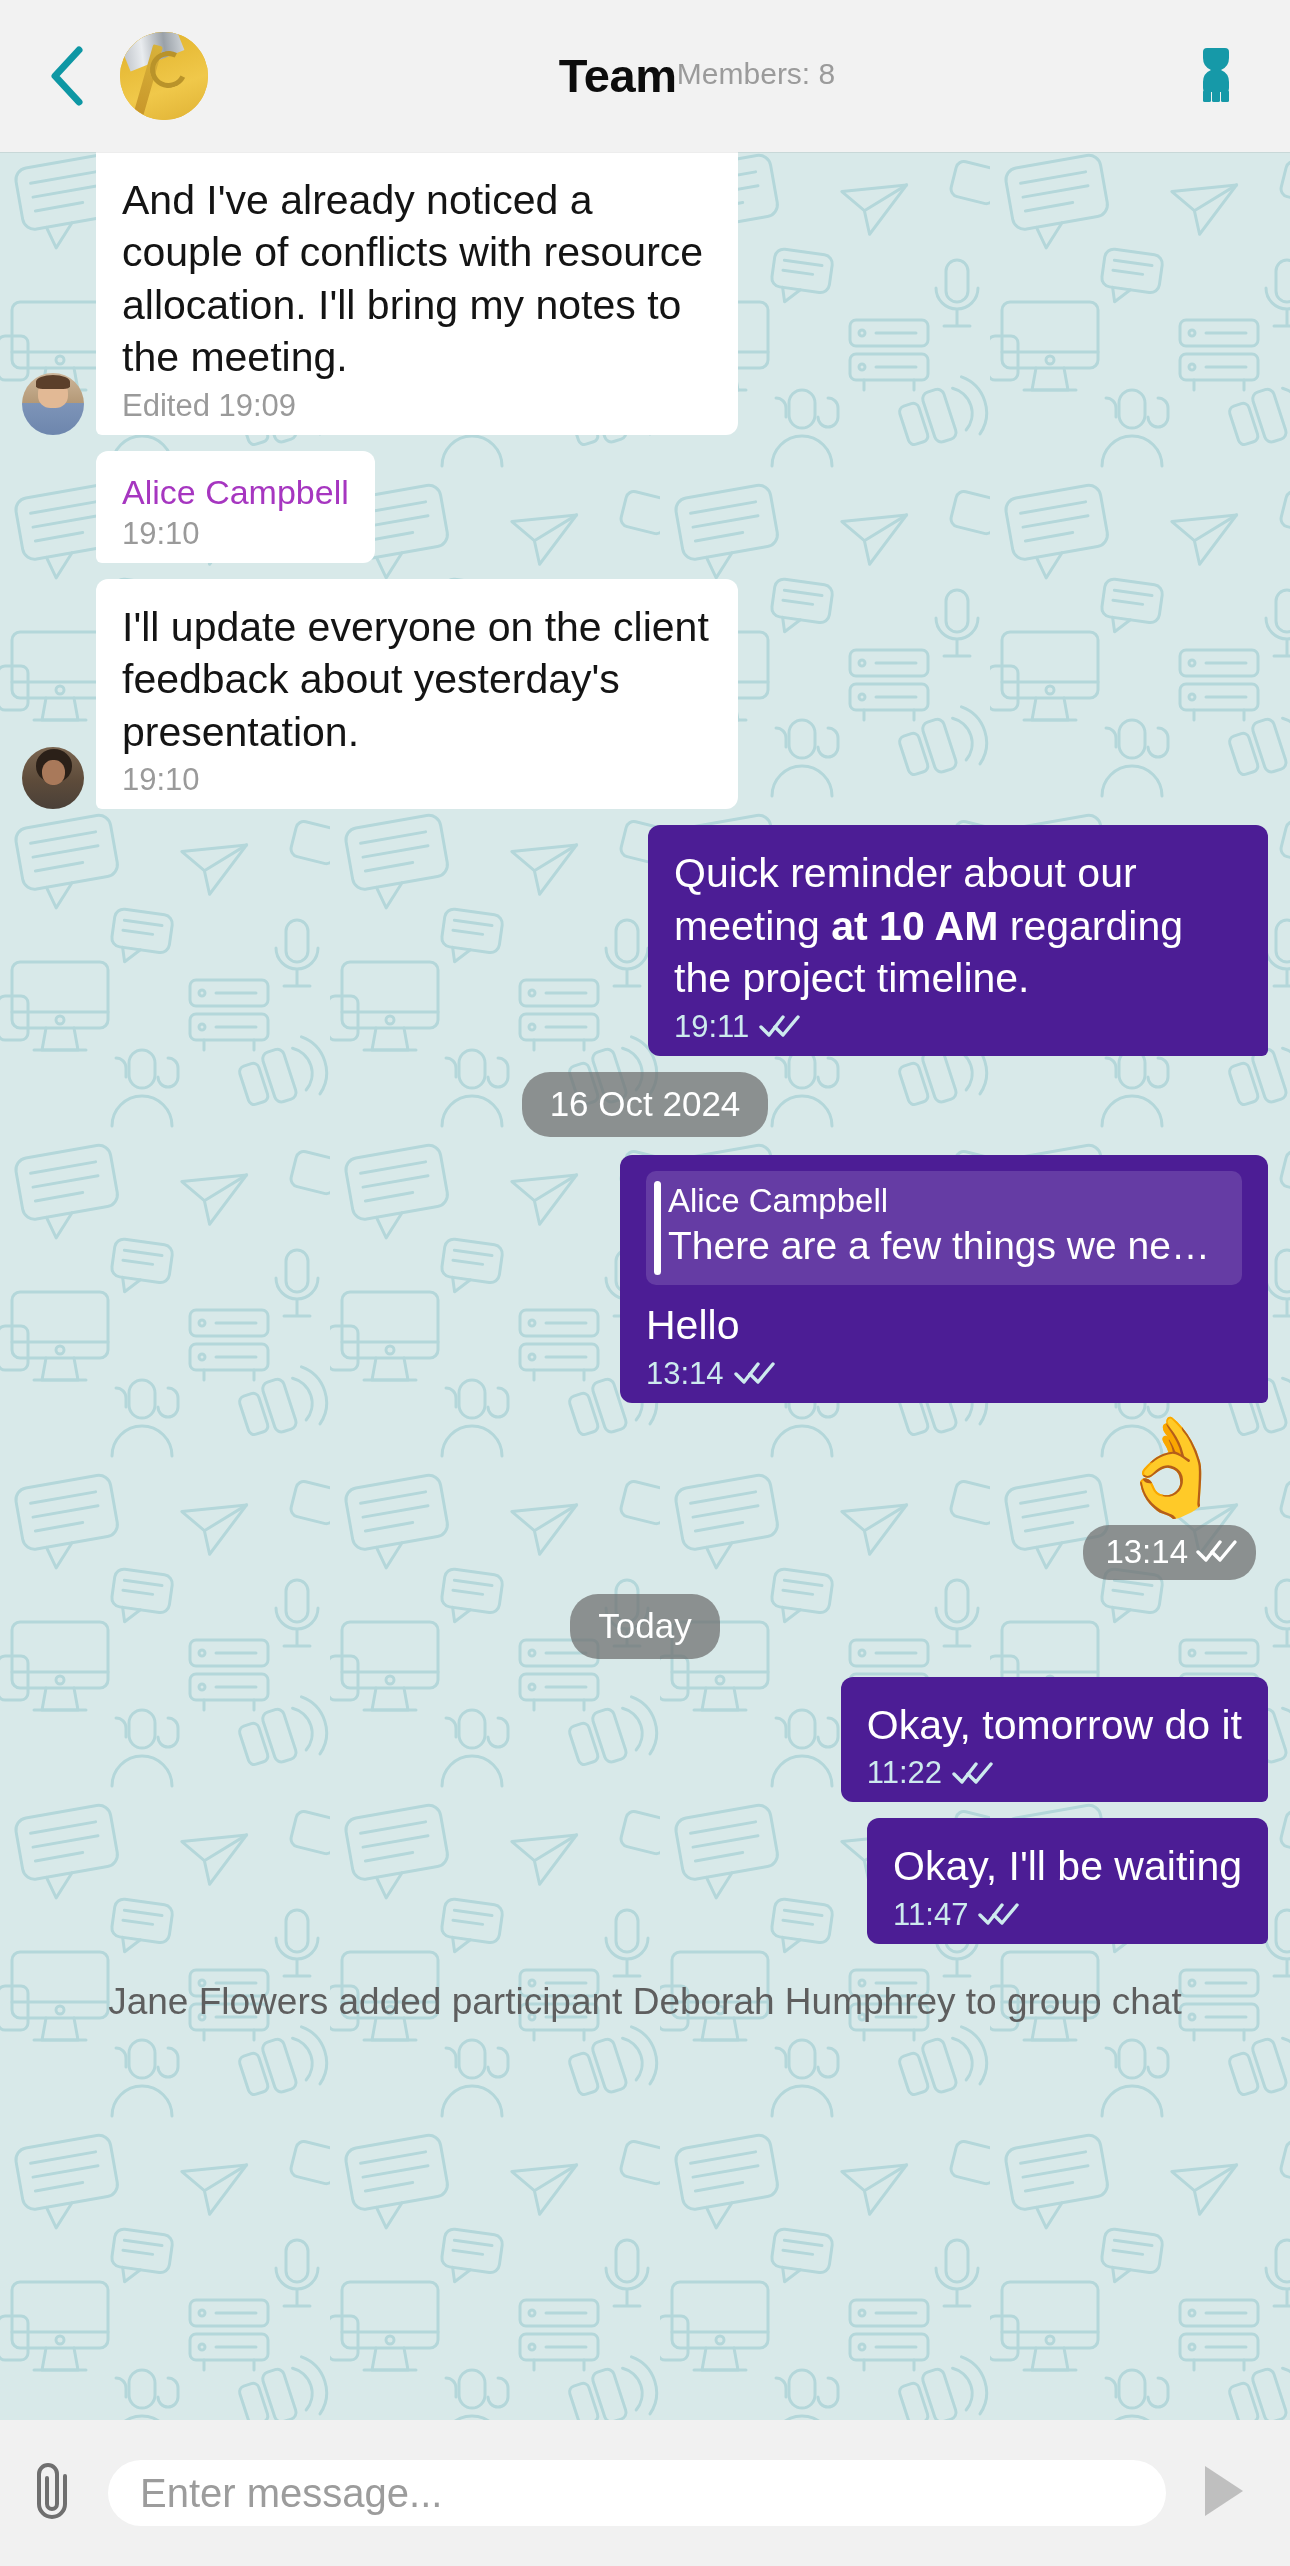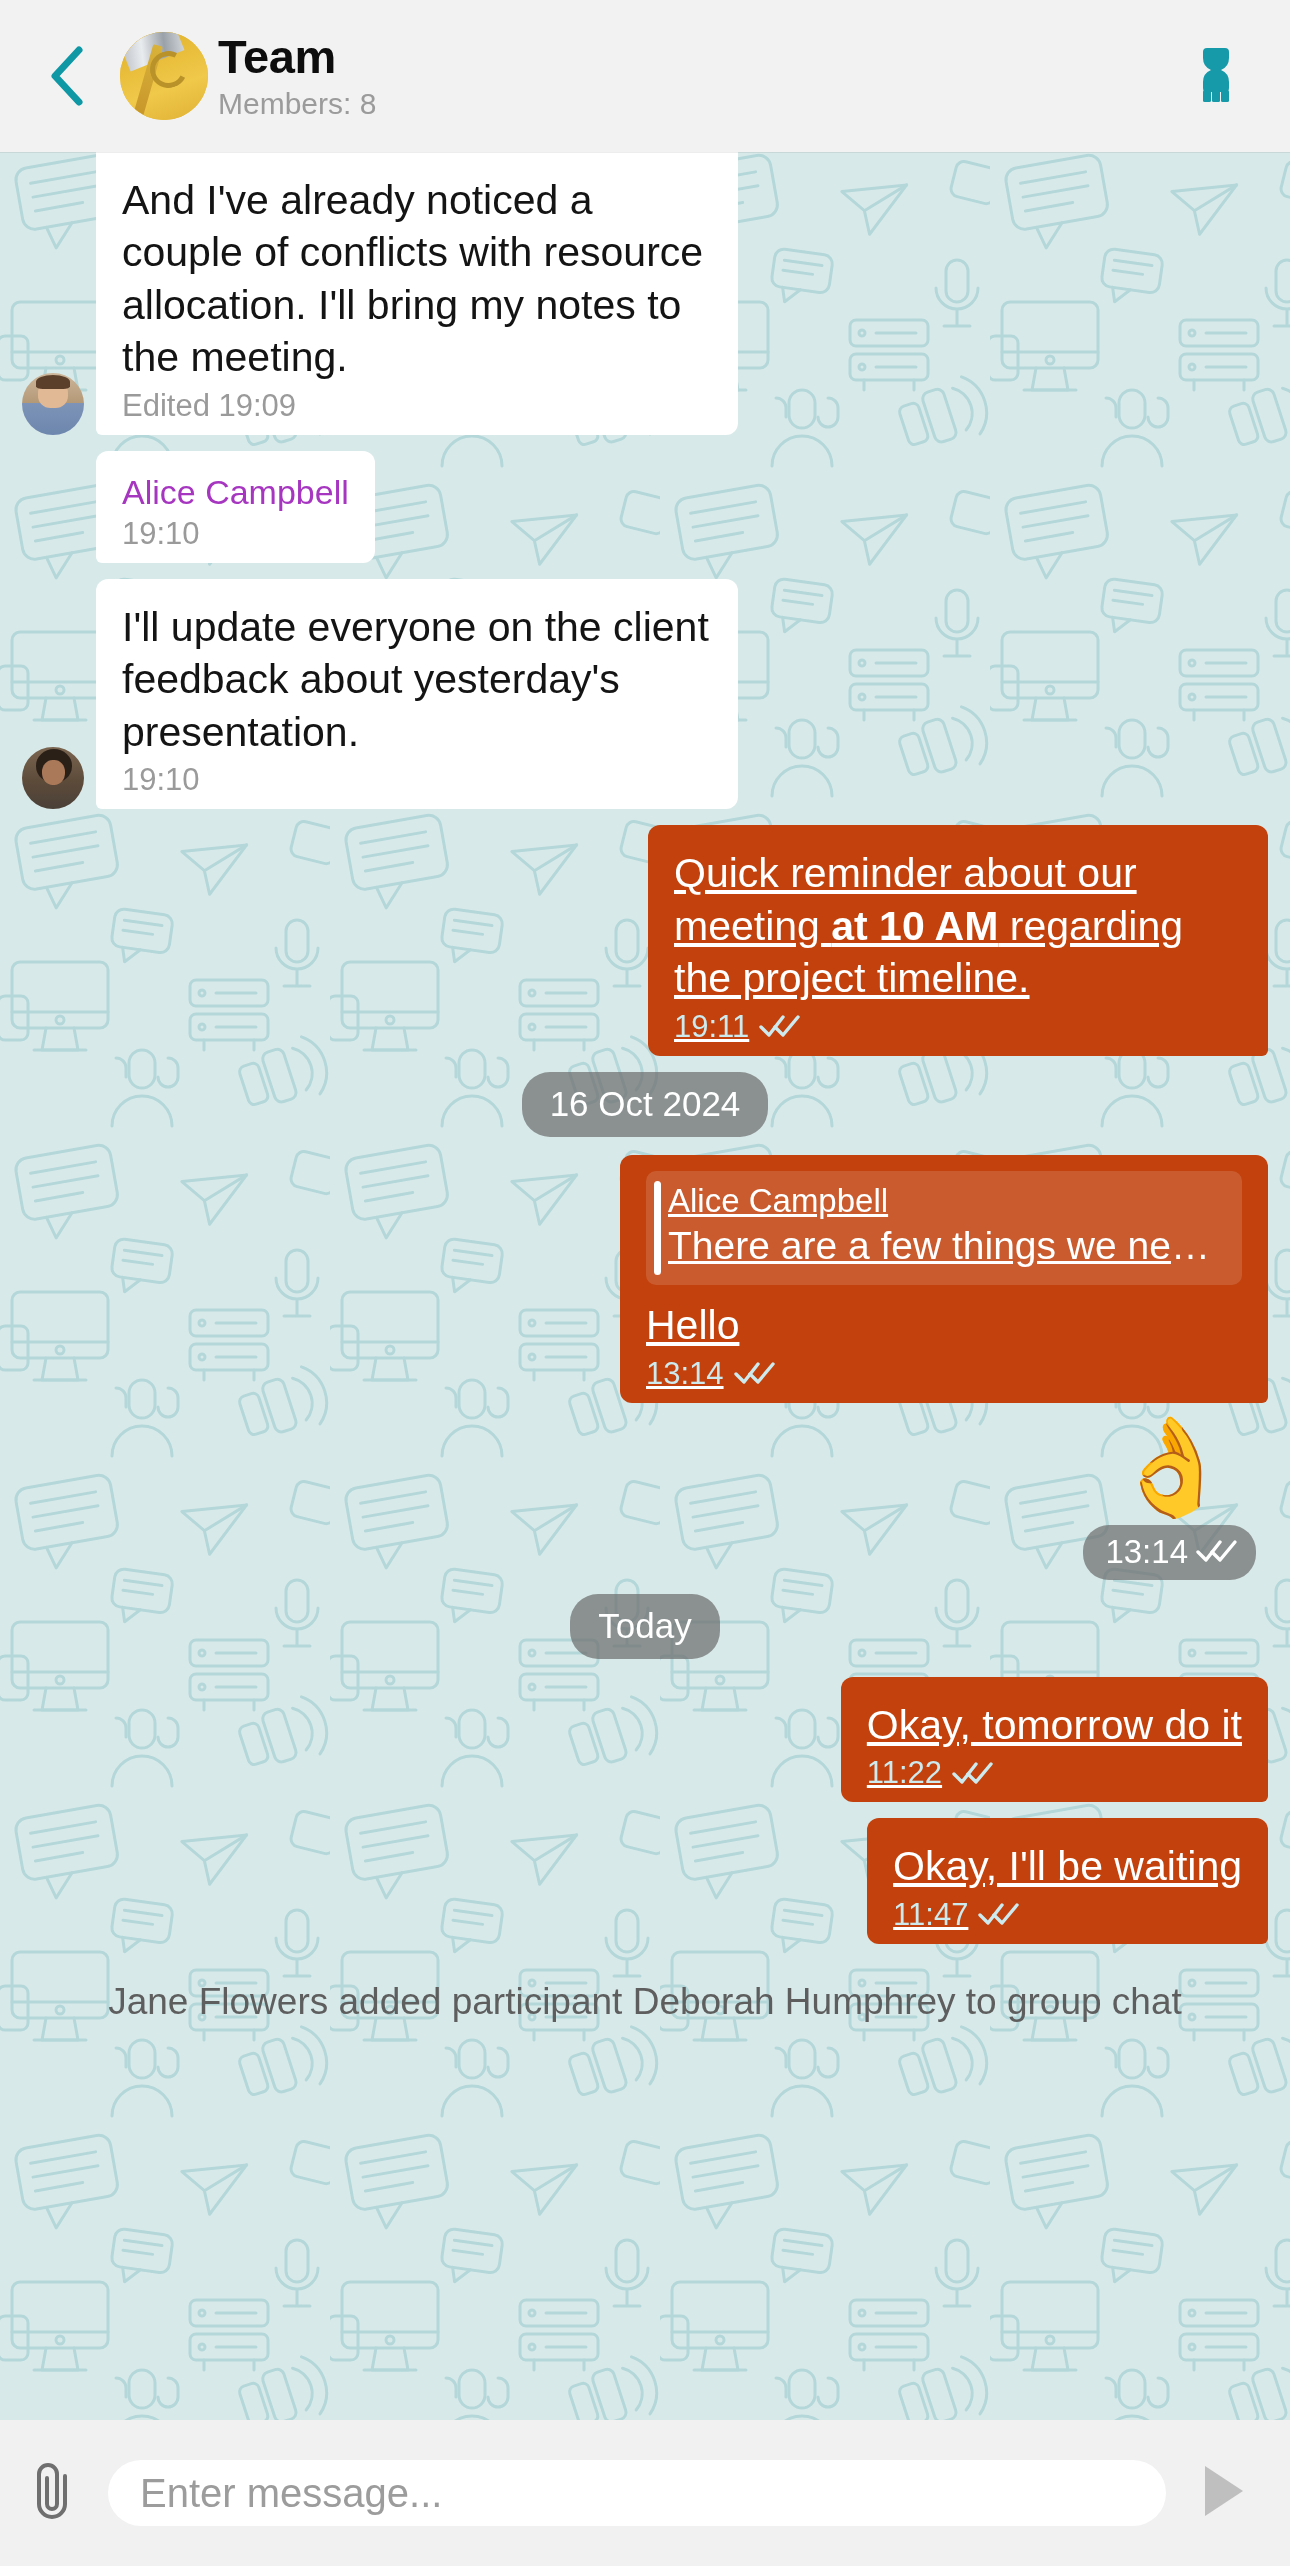--- a/index.html
+++ b/index.html
@@ -90,21 +90,21 @@
     height: 42%;
     border: 5px solid #b9932a;
     border-radius: 50%;
     transform: rotate(-18deg);
     border-right-color: transparent;
   }
 
   .header-texts {
     margin-left: 10px;
     display: flex;
-    flex-direction: column;
+    flex-direction: row;
     justify-content: center;
     flex: 1 1 auto;
     min-width: 0;
   }
   .chat-title {
     font-size: 47px;
     font-weight: bold;
     color: #0d0d0d;
     line-height: 1.05;
     letter-spacing: -0.3px;
@@ -208,24 +208,23 @@
     max-width: 642px;
     border-radius: 12px;
     padding: 22px 26px 14px 26px;
   }
   .bubble.in {
     background: #ffffff;
     color: #141414;
     border-bottom-left-radius: 6px;
   }
   .bubble.out {
-    background: #c2410c;
+    background: #4c1d95;
     color: #ffffff;
     border-bottom-right-radius: 6px;
-    text-decoration: underline;
   }
   .bubble.in.cut {
     border-top-left-radius: 0;
     border-top-right-radius: 0;
   }
 
   .sender {
     font-size: 34px;
     color: #a636c0;
     line-height: 1.15;

